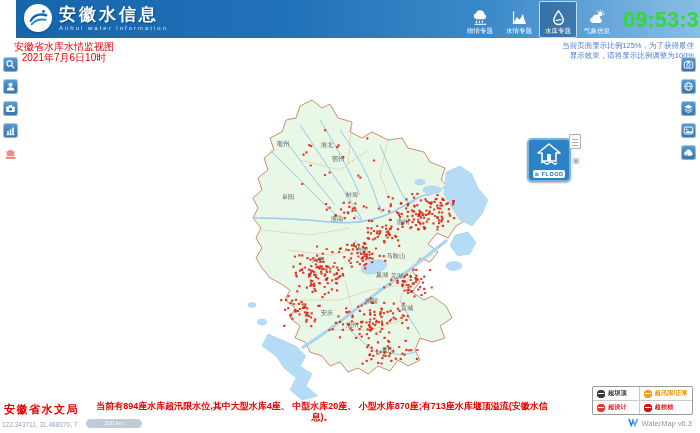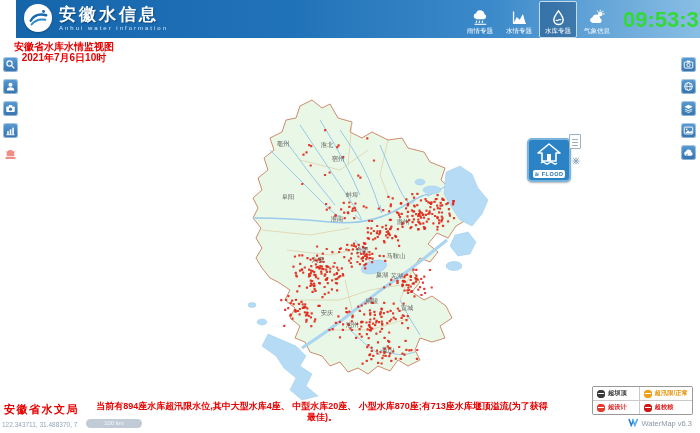--- a/index.html
+++ b/index.html
@@ -16,21 +16,21 @@
   .logo-sub{font-size:6px;color:#d6e9f8;letter-spacing:2px;margin-top:1px;}
   #tabs{position:absolute;left:445px;top:1px;display:flex;gap:1px;height:36px;}
   .tab{width:36px;height:34px;display:flex;flex-direction:column;align-items:center;
        justify-content:flex-end;padding-bottom:1px;color:#fff;font-size:6.5px;cursor:pointer;
        border:1px solid transparent;border-radius:2px;}
   .tab .ticon{height:19px;display:flex;align-items:center;}
   .tab.active{background:rgba(8,50,95,.35);border:1px solid #c3dcef;}
   .clock{position:absolute;right:5px;top:7px;font-family:Liberation Sans, sans-serif;
          font-size:22px;font-weight:bold;color:#33d936;letter-spacing:0px;}
   
-  .map-title{position:absolute;left:14px;top:41px;z-index:4;color:#e60000;font-weight:bold;
+  .map-title{position:absolute;left:14px;top:41px;z-index:4;color:#e60000;font-weight:normal;
              font-size:10px;line-height:11px;text-align:center;}
   .notice{position:absolute;right:6px;top:41px;z-index:4;color:#4a7cc9;font-size:7.5px;
           line-height:9.5px;text-align:right;}
   
   .toolbar{position:absolute;z-index:6;display:flex;flex-direction:column;}
   #left-toolbar{left:3px;top:57px;}
   #right-toolbar{right:4px;top:57px;}
   .tbtn{width:15px;height:15px;border-radius:3px;margin-bottom:7px;cursor:pointer;
         background:linear-gradient(#5b9cd3,#3372ad);
         box-shadow:inset 0 0 0 1px rgba(255,255,255,.45);
@@ -793,20 +793,24 @@
           <div>气象信息</div>
         </div>
       </nav>
     <div class="clock">09:53:37</div>
   </div>
 
   <div class="map-title">
     <div>安徽省水库水情监视图</div>
     <div>2021年7月6日10时</div>
   </div>
+  <div class="notice">
+    <div>当前页面显示比例125%，为了获得最佳</div>
+    <div>显示效果，请将显示比例调整为100%</div>
+  </div>
 
   <div id="left-toolbar" class="toolbar">
       <div class="tbtn">
         <span><svg width="11" height="11" viewBox="0 0 16 16">
             <circle cx="6.6" cy="6.6" r="3.8" fill="none" stroke="#ffffff" stroke-width="1.7"></circle>
             <line x1="9.6" y1="9.6" x2="13.6" y2="13.6" stroke="#ffffff" stroke-width="1.9"></line>
           </svg></span>
       </div>
       <div class="tbtn">
         <span><svg width="11" height="11" viewBox="0 0 16 16">
@@ -893,21 +897,21 @@
     <svg width="8" height="8" viewBox="0 0 8 8">
       <g stroke="#8fa3b6" stroke-width="1">
         <line x1="4" y1="0.5" x2="4" y2="7.5"></line>
           <line x1="0.5" y1="4" x2="7.5" y2="4"></line>
         <line x1="1.2" y1="1.2" x2="6.8" y2="6.8"></line>
           <line x1="6.8" y1="1.2" x2="1.2" y2="6.8"></line>
       </g>
     </svg>
   </div>
 
-  <div class="status-msg">当前有894座水库超汛限水位,其中大型水库4座、 中型水库20座、 小型水库870座;有713座水库堰顶溢流(为了获得最佳)。</div>
+  <div class="status-msg">当前有894座水库超汛限水位,其中大型水库4座、 中型水库20座、 小型水库870座;有713座水库堰顶溢流(安徽水信息)。</div>
   <div class="agency">安徽省水文局</div>
   <div class="coords">122.343711, 31.488370, 7</div>
   <div class="scalebar">100 km</div>
 
   <div id="legend" class="legend">
       <div class="leg-item">
         <span class="leg-dot" style="background: linear-gradient(rgb(58, 58, 58) 0px, rgb(58, 58, 58) 34%, rgb(255, 255, 255) 34%, rgb(255, 255, 255) 52%, rgb(58, 58, 58) 52%, rgb(58, 58, 58) 100%); box-shadow: rgb(58, 58, 58) 0px 0px 0px 1px inset;"></span>
         <span style="color: rgb(51, 51, 51);">超坝顶</span>
       </div>
       <div class="leg-item">

